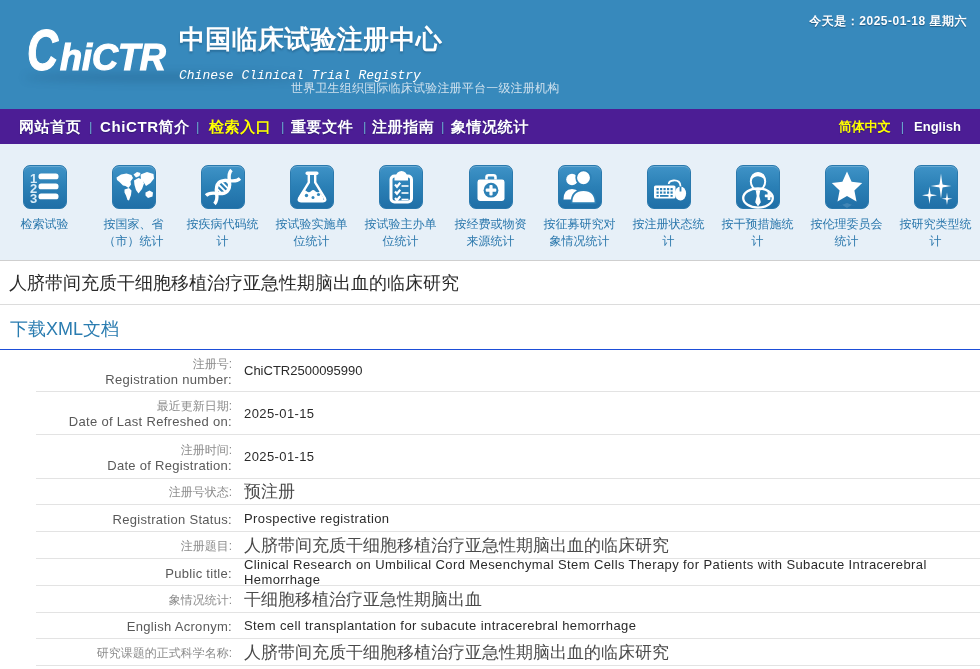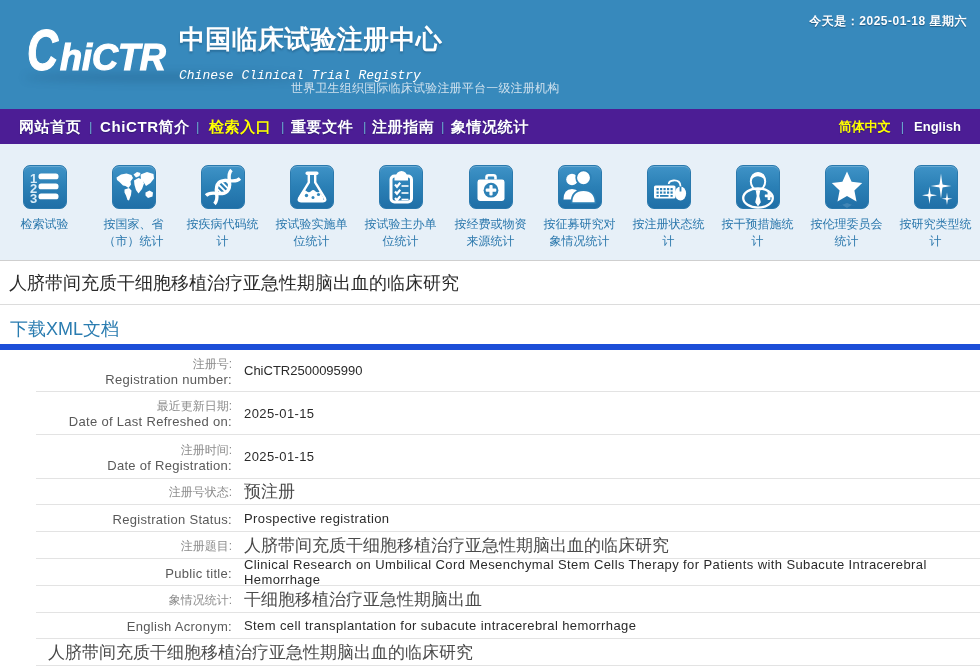--- a/index.html
+++ b/index.html
@@ -31,21 +31,21 @@
 .cell{position:absolute;top:0;width:89px;text-align:center;}
 .tile{width:44px;height:44px;margin:21px auto 0;border-radius:7px;box-sizing:border-box;
   border:1px solid #2a79ad;
   background:linear-gradient(180deg,#3f93c7 0%,#2b80b6 48%,#206fa7 100%);
   box-shadow:inset 0 1px 0 rgba(255,255,255,.22);}
 .tile svg{display:block;margin:-1px;}
 .lbl{margin-top:7px;font-size:12px;line-height:17px;color:#2a77ac;}
 
 #title{position:absolute;left:0;top:261px;width:980px;height:44px;border-bottom:1px solid #dcdcdc;box-sizing:border-box;}
 #title span{position:absolute;left:9px;top:10px;font-size:18px;color:#2b2b2b;}
-#xml{position:absolute;left:0;top:305px;width:980px;height:45px;border-bottom:6px solid #1d4ed8;box-sizing:border-box;}
+#xml{position:absolute;left:0;top:305px;width:980px;height:45px;border-bottom:1px solid #1d4ed8;box-sizing:border-box;}
 #xml span{position:absolute;left:10px;top:12px;font-size:18px;color:#2a7cb0;}
 
 #tbl{position:absolute;left:0;top:350px;width:980px;}
 .row{display:flex;align-items:center;border-bottom:1px solid #e3e3e3;box-sizing:border-box;margin-left:36px;}
 .lab{width:196px;text-align:right;flex:none;position:relative;top:1px;}
 .val{margin-left:12px;}
 .zh{font-size:12px;line-height:15px;color:#8c8c8c;}
 .en{font-size:13px;line-height:15px;color:#595959;letter-spacing:0.3px;}
 .vzh{font-size:17px;color:#4a4a4a;}
 .ven{font-size:13px;color:#2a2a2a;letter-spacing:0.4px;}
@@ -289,15 +289,18 @@
       </div>
     <div class="val vzh">干细胞移植治疗亚急性期脑出血</div>
   </div>
   <div class="row" style="height:26px">
     <div class="lab">
         <div class="en">English Acronym:</div>
       </div>
     <div class="val ven">Stem cell transplantation for subacute intracerebral hemorrhage</div>
   </div>
   <div class="row" style="height:27px">
+    <div class="lab">
+        <div class="zh">研究课题的正式科学名称:</div>
+      </div>
     <div class="val vzh">人脐带间充质干细胞移植治疗亚急性期脑出血的临床研究</div>
   </div>
 </div>
 
 </body></html>

